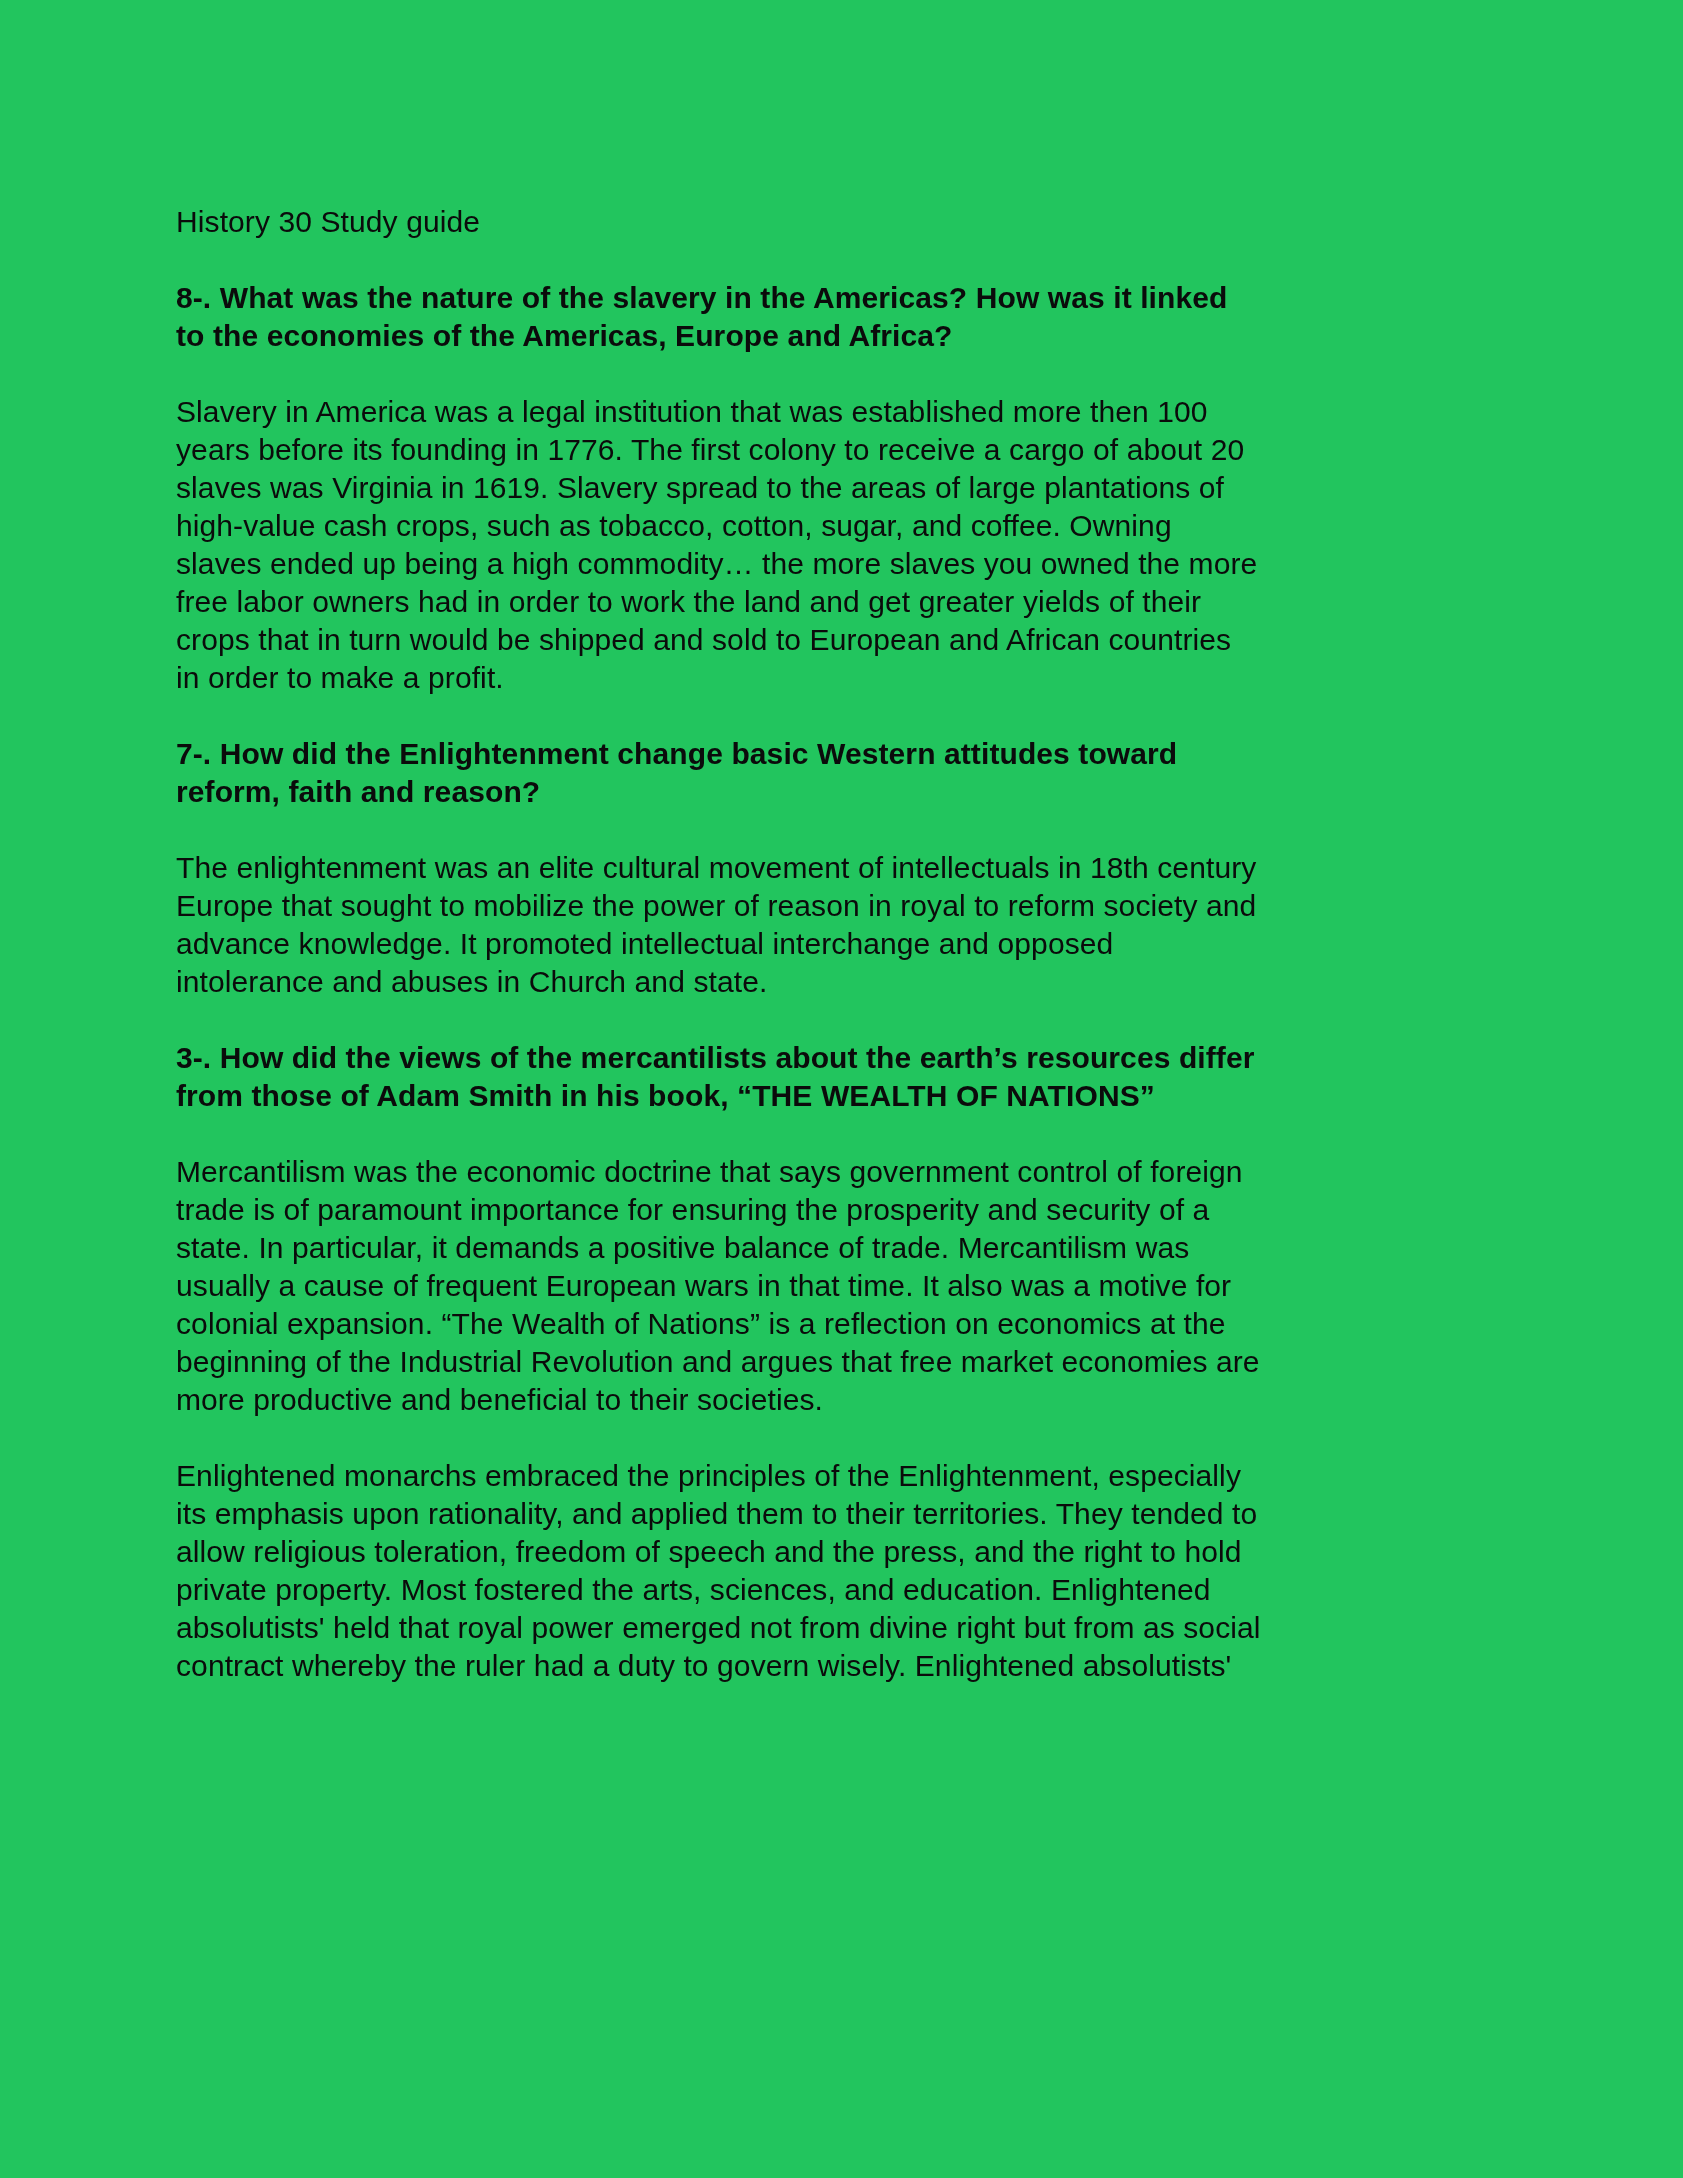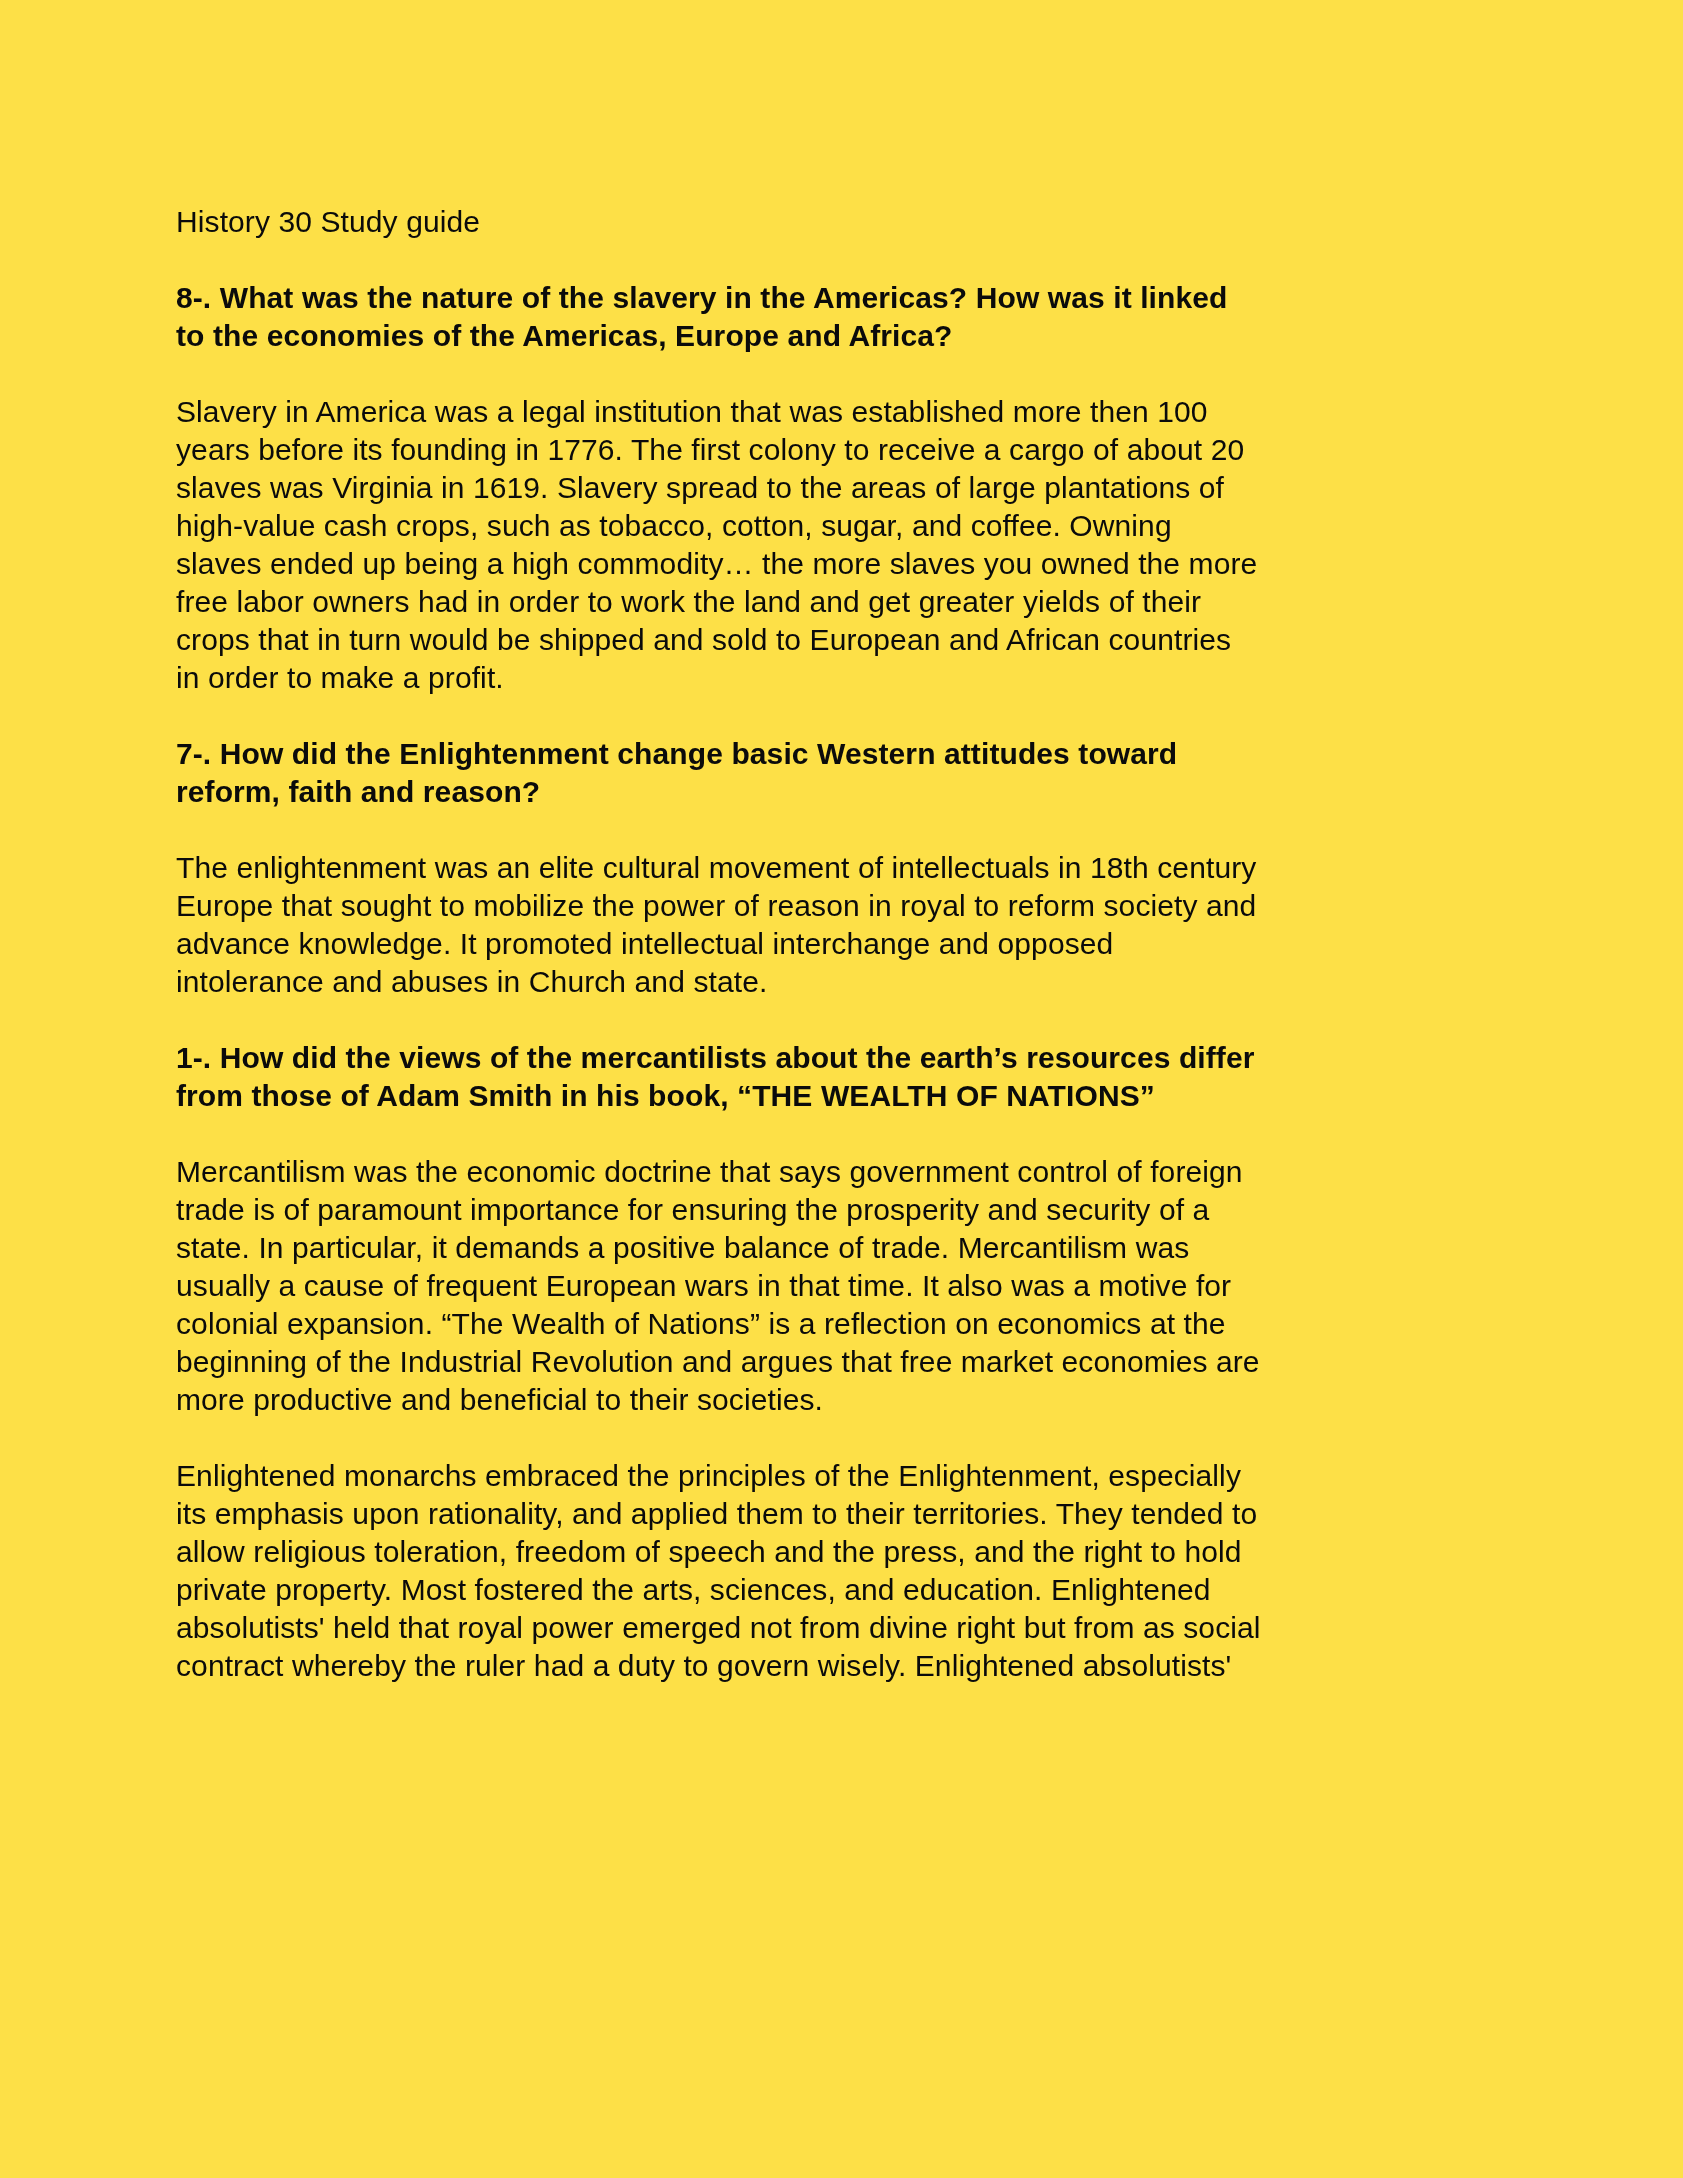--- a/index.html
+++ b/index.html
@@ -4,21 +4,21 @@
 <style>
   html, body {
     margin: 0;
     padding: 0;
     background: #ffffff;
   }
   .page {
     position: relative;
     width: 1683px;
     height: 2178px;
-    background: #fde047;
+    background: #22c55e;
     overflow: hidden;
   }
   .content {
     position: absolute;
     left: 176px;
     top: 203px;
     width: 1282px;
   }
   .content p {
     margin: 0 0 38px 0;
@@ -64,21 +64,21 @@
     <section>
       <p class="question">7-. How did the Enlightenment change basic Western attitudes toward
 reform, faith and reason?</p>
       <p class="answer">The enlightenment was an elite cultural movement of intellectuals in 18th century
 Europe that sought to mobilize the power of reason in royal to reform society and
 advance knowledge. It promoted intellectual interchange and opposed
 intolerance and abuses in Church and state.</p>
     </section>
 
     <section>
-      <p class="question">1-. How did the views of the mercantilists about the earth’s resources differ
+      <p class="question">3-. How did the views of the mercantilists about the earth’s resources differ
 from those of Adam Smith in his book, “THE WEALTH OF NATIONS”</p>
       <p class="answer">Mercantilism was the economic doctrine that says government control of foreign
 trade is of paramount importance for ensuring the prosperity and security of a
 state. In particular, it demands a positive balance of trade. Mercantilism was
 usually a cause of frequent European wars in that time. It also was a motive for
 colonial expansion. “The Wealth of Nations” is a reflection on economics at the
 beginning of the Industrial Revolution and argues that free market economies are
 more productive and beneficial to their societies.</p>
     </section>
 

